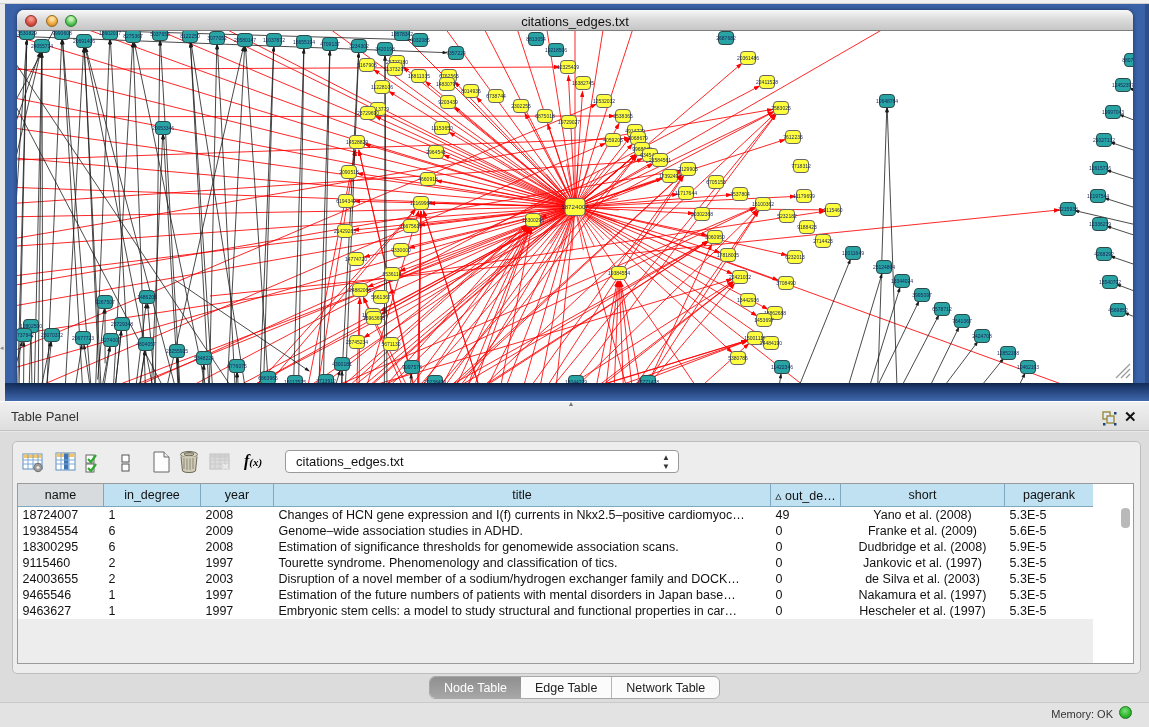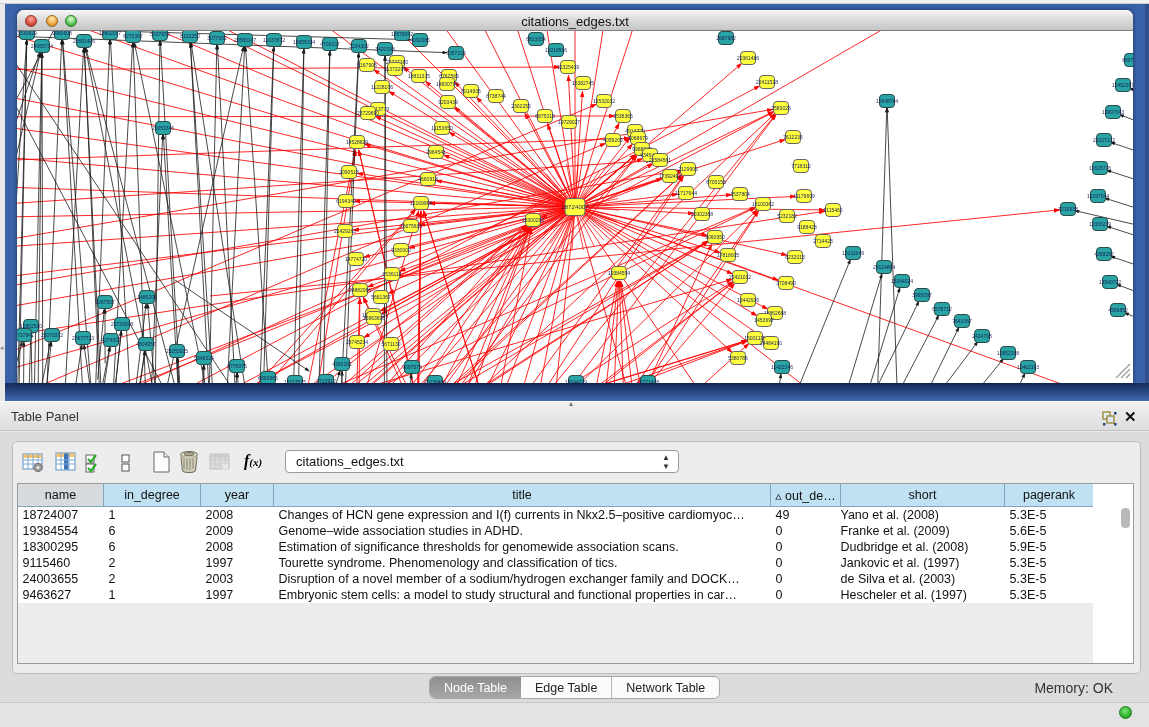--- a/index.html
+++ b/index.html
@@ -25,30 +25,30 @@
 .ico{position:absolute!important;top:451px}
 #ic1{left:22px}#ic2{left:55px}#ic3{left:84px;top:452px}#ic4{left:120px;top:452px}#ic5{left:151px}#ic6{left:178px;top:450px}#ic7{left:209px}
 #fx{position:absolute;left:244px;top:452px;font-family:'Liberation Serif',serif;font-style:italic;font-weight:bold;font-size:16px}
 #combo{left:285px;top:450px;width:394px;height:23px;background:#fff;border:1px solid #9a9a9a;border-radius:4px;font-size:13px;color:#111;padding:3px 0 0 10px}
 #combo .ud{position:absolute;right:8px;top:2px;font-size:8px;color:#333;line-height:9px}
 table{border-collapse:collapse;table-layout:fixed}
 #tbl{left:17px;top:483px;background:#fff;width:1076px}
 #tbl th{height:23px;font-size:12.5px;font-weight:normal;color:#111;background:#bfe1f2;border:1px solid #7fa8c0;border-top:1px solid #8a8a8a}
 #tbl th.c1{background:#d7dbdd;border-left:1px solid #8a8a8a}
 #tbl td{height:16px;font-size:12.5px;color:#111;white-space:nowrap;overflow:hidden;padding:0 0 0 5px}
-#tbl td.c6{text-align:left;padding:0}
+#tbl td.c6{text-align:center;padding:0}
 #white-r{left:1093px;top:483px;width:41px;height:181px;background:#fff}
 #thumb{left:1121px;top:508px;width:9px;height:20px;background:#b9b9b9;border-radius:4px}
 #tbl-border{left:17px;top:483px;width:1117px;height:181px;border:1px solid #9a9a9a;pointer-events:none}
 #tabs{left:429px;top:676px;height:23px;background:#fbfbfb;border:1px solid #a8a8a8;border-radius:6px;overflow:hidden;display:flex}
 .tab{font-size:12.5px;color:#222;padding:4px 14px 0 14px;border-right:1px solid #b5b5b5;height:23px}
 .tab.sel{background:linear-gradient(#8f8f8f,#a9a9a9);color:#fff;border-right:none}
 .tab:last-child{border-right:none}
 #status{left:0;top:702px;width:1149px;height:25px;background:#e3e3e3;border-top:1px solid #c9c9c9}
-#mem{right:36px;top:680px;font-size:14px;color:#333;position:absolute}
+#mem{right:36px;top:708px;font-size:11px;color:#333;position:absolute}
 #memdot{left:1119px;top:706px;width:13px;height:13px;border-radius:7px;background:radial-gradient(circle at 45% 35%,#7ae07a,#2db52d 60%,#1e8c1e);border:1px solid #1e7a1e}
 #float-ic{left:1101px;top:410px}
 #close-ic{left:1124px;top:408px;font-size:15px;font-weight:bold;color:#111}
 .ico{display:inline-block;vertical-align:top;margin-right:13px}
 </style></head><body>
 <div class="abs" id="blue"></div>
 <div class="abs" id="blue2"></div>
 <div class="abs" id="blueband"></div>
 <div class="abs" id="topstrip"></div>
 <div class="abs" id="leftstrip"></div>
@@ -766,20 +766,29 @@
 <tr>
         <td class="c1">24003655</td>
         <td class="c2">2</td>
         <td class="c3">2003</td>
         <td class="c4">Disruption of a novel member of a sodium/hydrogen exchanger family and DOCK…</td>
         <td class="c5">0</td>
         <td class="c6">de Silva et al. (2003)</td>
         <td class="c7">5.3E-5</td>
       </tr>
 <tr>
+        <td class="c1">9465546</td>
+        <td class="c2">1</td>
+        <td class="c3">1997</td>
+        <td class="c4">Estimation of the future numbers of patients with mental disorders in Japan base…</td>
+        <td class="c5">0</td>
+        <td class="c6">Nakamura et al. (1997)</td>
+        <td class="c7">5.3E-5</td>
+      </tr>
+<tr>
         <td class="c1">9463627</td>
         <td class="c2">1</td>
         <td class="c3">1997</td>
         <td class="c4">Embryonic stem cells: a model to study structural and functional properties in car…</td>
         <td class="c5">0</td>
         <td class="c6">Hescheler et al. (1997)</td>
         <td class="c7">5.3E-5</td>
       </tr>
 </tbody>
   </table>

